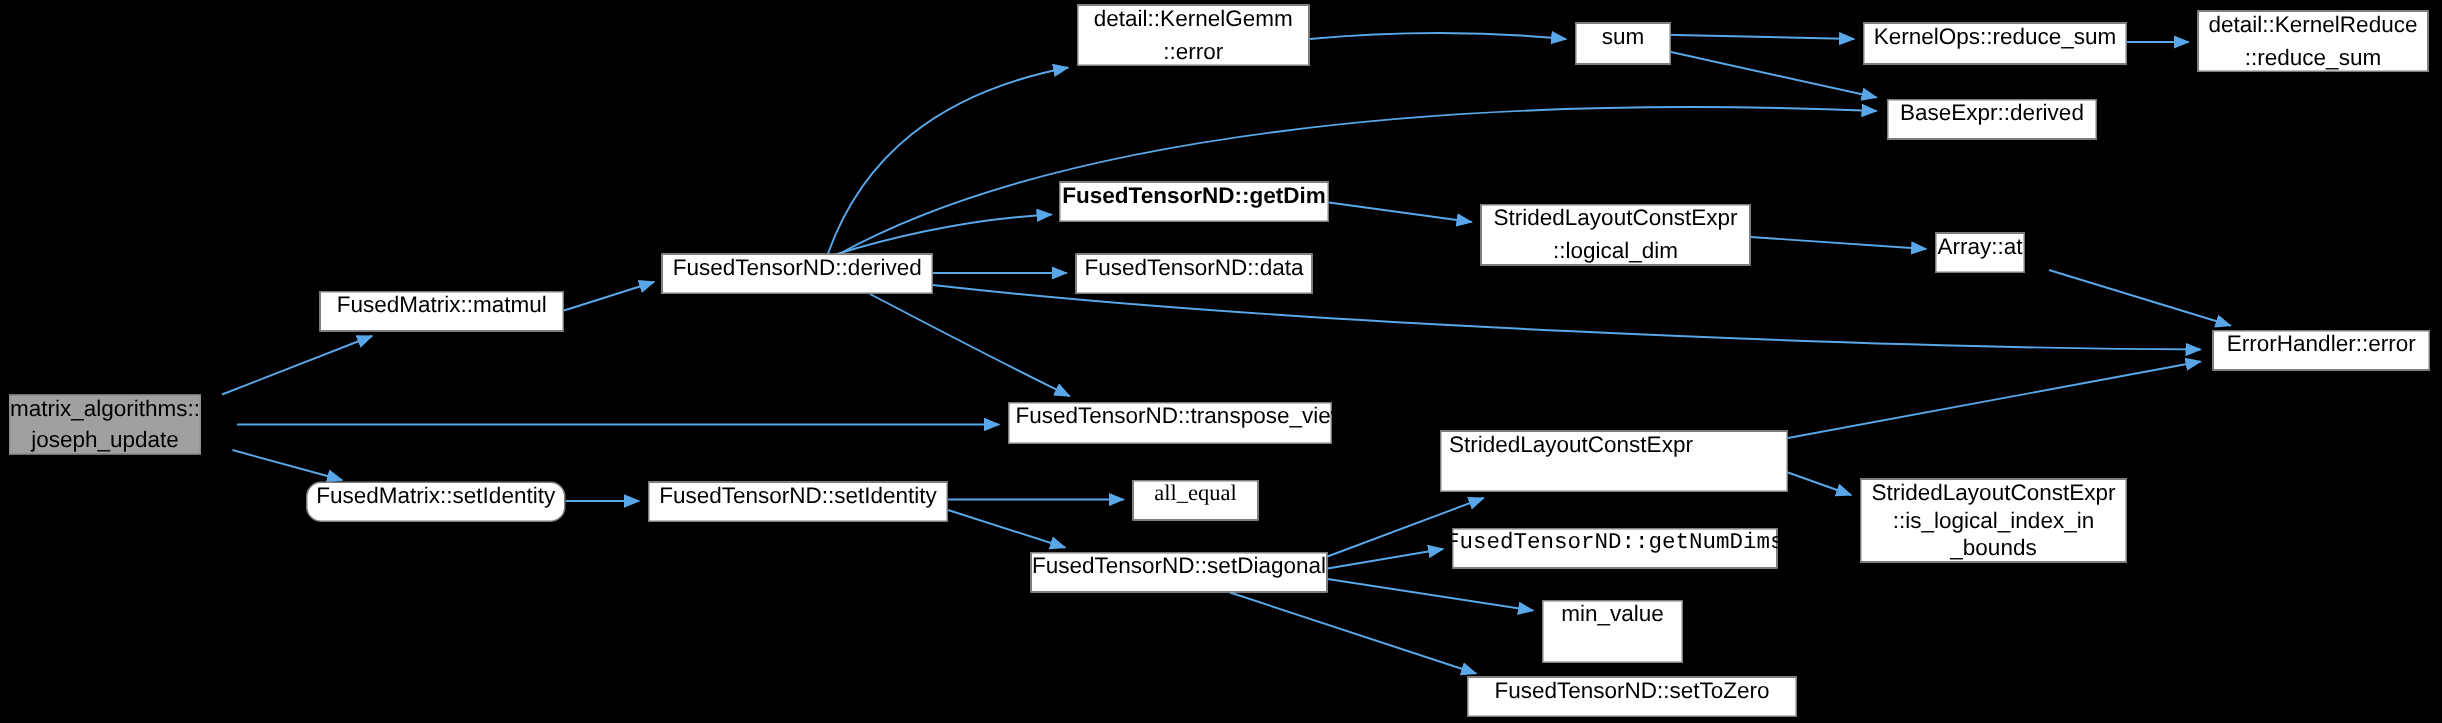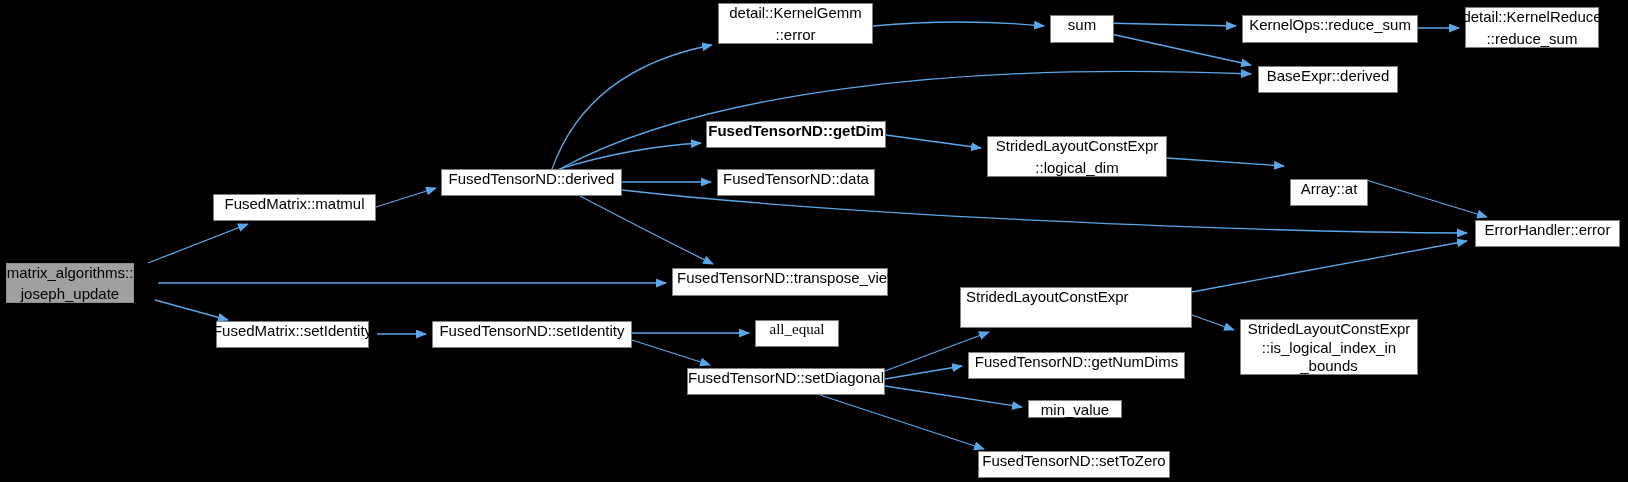--- a/index.html
+++ b/index.html
@@ -72,21 +72,21 @@
       </g>
   </svg>
   <div id="nodes">
       <div class="node highlight" style="left: 6px; top: 263px; width: 128px; height: 40px;">
         <span>matrix_algorithms::</span>
         <span>joseph_update</span>
       </div>
       <div class="node" style="left: 213px; top: 194px; width: 163px; height: 27px;">
         <span>FusedMatrix::matmul</span>
       </div>
-      <div class="node" style="left: 216px; top: 321px; width: 153px; height: 27px;">
+      <div class="node" style="left: 204px; top: 321px; width: 173px; height: 27px; border-radius: 10px;">
         <span>FusedMatrix::setIdentity</span>
       </div>
       <div class="node" style="left: 441px; top: 169px; width: 181px; height: 27px;">
         <span>FusedTensorND::derived</span>
       </div>
       <div class="node" style="left: 432px; top: 321px; width: 200px; height: 27px;">
         <span>FusedTensorND::setIdentity</span>
       </div>
       <div class="node" style="left: 718px; top: 3px; width: 155px; height: 41px;">
         <span>detail::KernelGemm</span>
@@ -110,40 +110,40 @@
       <div class="node" style="left: 1050px; top: 15px; width: 64px; height: 28px;">
         <span>sum</span>
       </div>
       <div class="node" style="left: 987px; top: 136px; width: 180px; height: 41px;">
         <span>StridedLayoutConstExpr</span>
         <span>::logical_dim</span>
       </div>
       <div class="node left" style="left: 960px; top: 287px; width: 232px; height: 41px;">
         <span>StridedLayoutConstExpr</span>
       </div>
-      <div class="node" style="left: 968px; top: 352px; width: 217px; height: 27px;">
+      <div class="node" style="left: 968px; top: 352px; width: 217px; height: 27px; font-family: Liberation Mono, monospace;">
         <span>FusedTensorND::getNumDims</span>
       </div>
-      <div class="node" style="left: 1028px; top: 400px; width: 94px; height: 18px;">
+      <div class="node" style="left: 1028px; top: 400px; width: 94px; height: 42px;">
         <span>min_value</span>
       </div>
-      <div class="node" style="left: 978px; top: 451px; width: 192px; height: 27px;">
+      <div class="node" style="left: 978px; top: 451px; width: 220px; height: 27px;">
         <span>FusedTensorND::setToZero</span>
       </div>
       <div class="node" style="left: 1242px; top: 15px; width: 176px; height: 28px;">
         <span>KernelOps::reduce_sum</span>
       </div>
       <div class="node" style="left: 1258px; top: 66px; width: 140px; height: 27px;">
         <span>BaseExpr::derived</span>
       </div>
-      <div class="node" style="left: 1465px; top: 7px; width: 134px; height: 41px;">
+      <div class="node" style="left: 1465px; top: 7px; width: 154px; height: 41px;">
         <span>detail::KernelReduce</span>
         <span>::reduce_sum</span>
       </div>
-      <div class="node" style="left: 1290px; top: 155px; width: 78px; height: 27px; margin-top: 24px;">
+      <div class="node" style="left: 1290px; top: 155px; width: 60px; height: 27px;">
         <span>Array::at</span>
       </div>
       <div class="node" style="left: 1475px; top: 220px; width: 145px; height: 27px;">
         <span>ErrorHandler::error</span>
       </div>
       <div class="node" style="left: 1240px; top: 319px; width: 178px; height: 56px;">
         <span>StridedLayoutConstExpr</span>
         <span>::is_logical_index_in</span>
         <span>_bounds</span>
       </div>

